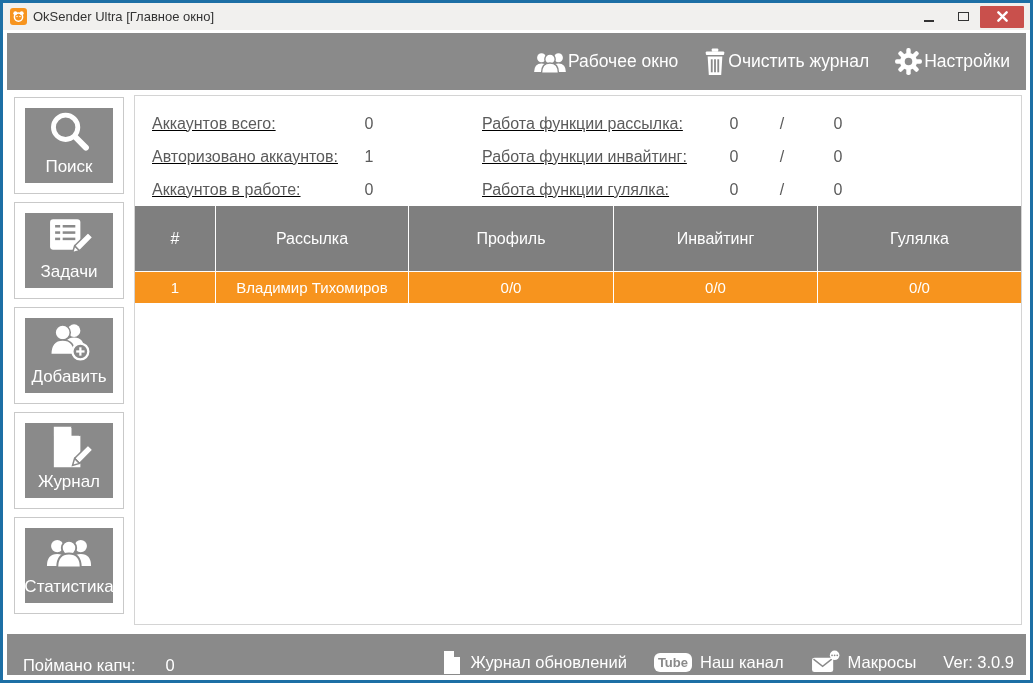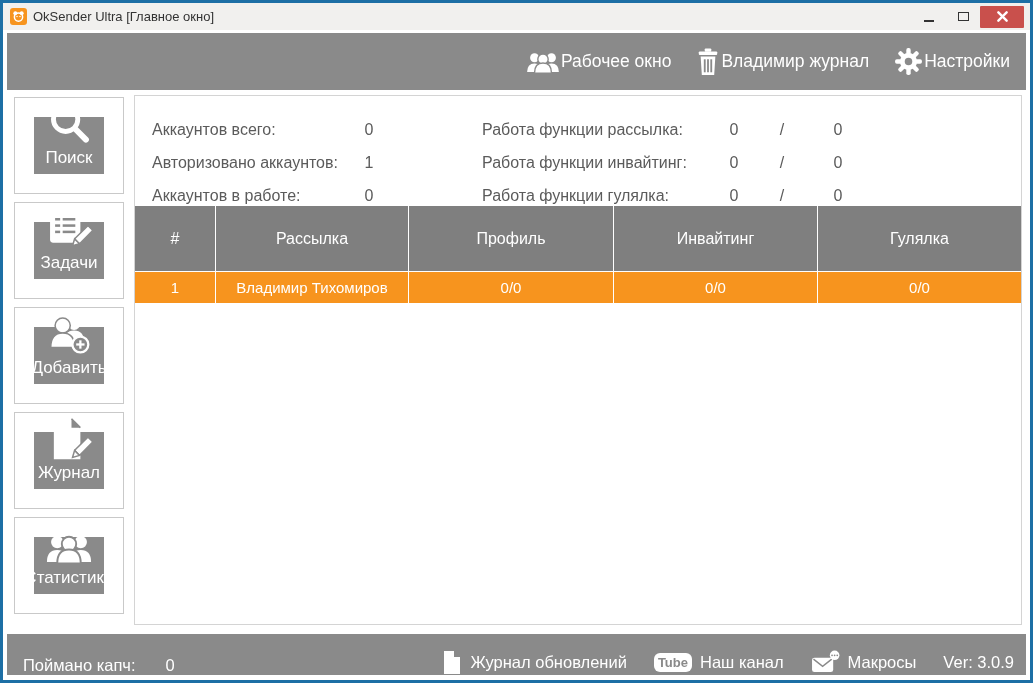--- a/index.html
+++ b/index.html
@@ -52,36 +52,36 @@
     gap:24px; padding-right:16px;
   }
   .toolbar-item {
     display:flex; align-items:center; gap:0;
     color:#ffffff; font-size:17.5px; cursor:pointer;
   }
   
   .sidebar { position:absolute; left:11px; top:94px; width:110px; }
   .side-btn {
     width:110px; height:97px; margin-bottom:8px;
-    border:1px solid #c9c9c9; background:#ffffff; padding:19px;
+    border:1px solid #c9c9c9; background:#ffffff; padding:10px;
     cursor:pointer;
   }
   .side-btn-inner {
     width:100%; height:100%; background:#8a8a8a;
     display:flex; flex-direction:column; align-items:center; justify-content:flex-end;
     padding-bottom:5px;
   }
   .side-icon { flex:1; display:flex; align-items:center; justify-content:center; }
   .side-label { color:#ffffff; font-size:17px; line-height:22px; }
   
   .main-panel {
     position:absolute; left:131px; top:92px; width:888px; height:530px;
     border:1px solid #d4d4d4; background:#ffffff;
   }
-  .stats-col { position:absolute; top:17px; }
+  .stats-col { position:absolute; top:11px;text-decoration:underline; }
   .stats-left { left:17px; width:320px; }
   .stats-right { left:347px; width:420px; }
   .stat-row { position:relative; height:33px; display:flex; align-items:center;
               font-size:16px; color:#5b5b5b; }
   .stat-val { position:absolute; width:30px; text-align:center; }
   .stats-left  .stat-val  { left:202px; }
   .stats-right .v1 { left:237px; }
   .stats-right .sep { left:285px; }
   .stats-right .v2 { left:341px; }
   
@@ -173,21 +173,21 @@
             <rect x="3.5" y="3.2" width="17" height="3.4" rx="0.9"></rect>
             <path d="M5.2 8 h13.6 l-1.1 17 h-11.4 z"></path>
           </g>
           <g stroke="#8a8a8a" stroke-width="1.7">
             <line x1="9" y1="10.5" x2="9" y2="22.5"></line>
             <line x1="12" y1="10.5" x2="12" y2="22.5"></line>
             <line x1="15" y1="10.5" x2="15" y2="22.5"></line>
           </g>
         </svg>
       </span>
-      <span>Владимир журнал</span>
+      <span>Очистить журнал</span>
     </div>
     <div class="toolbar-item">
       <span>
         <svg width="31" height="31" viewBox="0 0 24 24">
           <g fill="#fff">
             <rect x="10.3" y="1.6" width="3.4" height="20.8" rx="1.4"></rect>
             <rect x="10.3" y="1.6" width="3.4" height="20.8" rx="1.4" transform="rotate(45 12 12)"></rect>
             <rect x="10.3" y="1.6" width="3.4" height="20.8" rx="1.4" transform="rotate(90 12 12)"></rect>
             <rect x="10.3" y="1.6" width="3.4" height="20.8" rx="1.4" transform="rotate(135 12 12)"></rect>
             <circle cx="12" cy="12" r="6.6"></circle>

